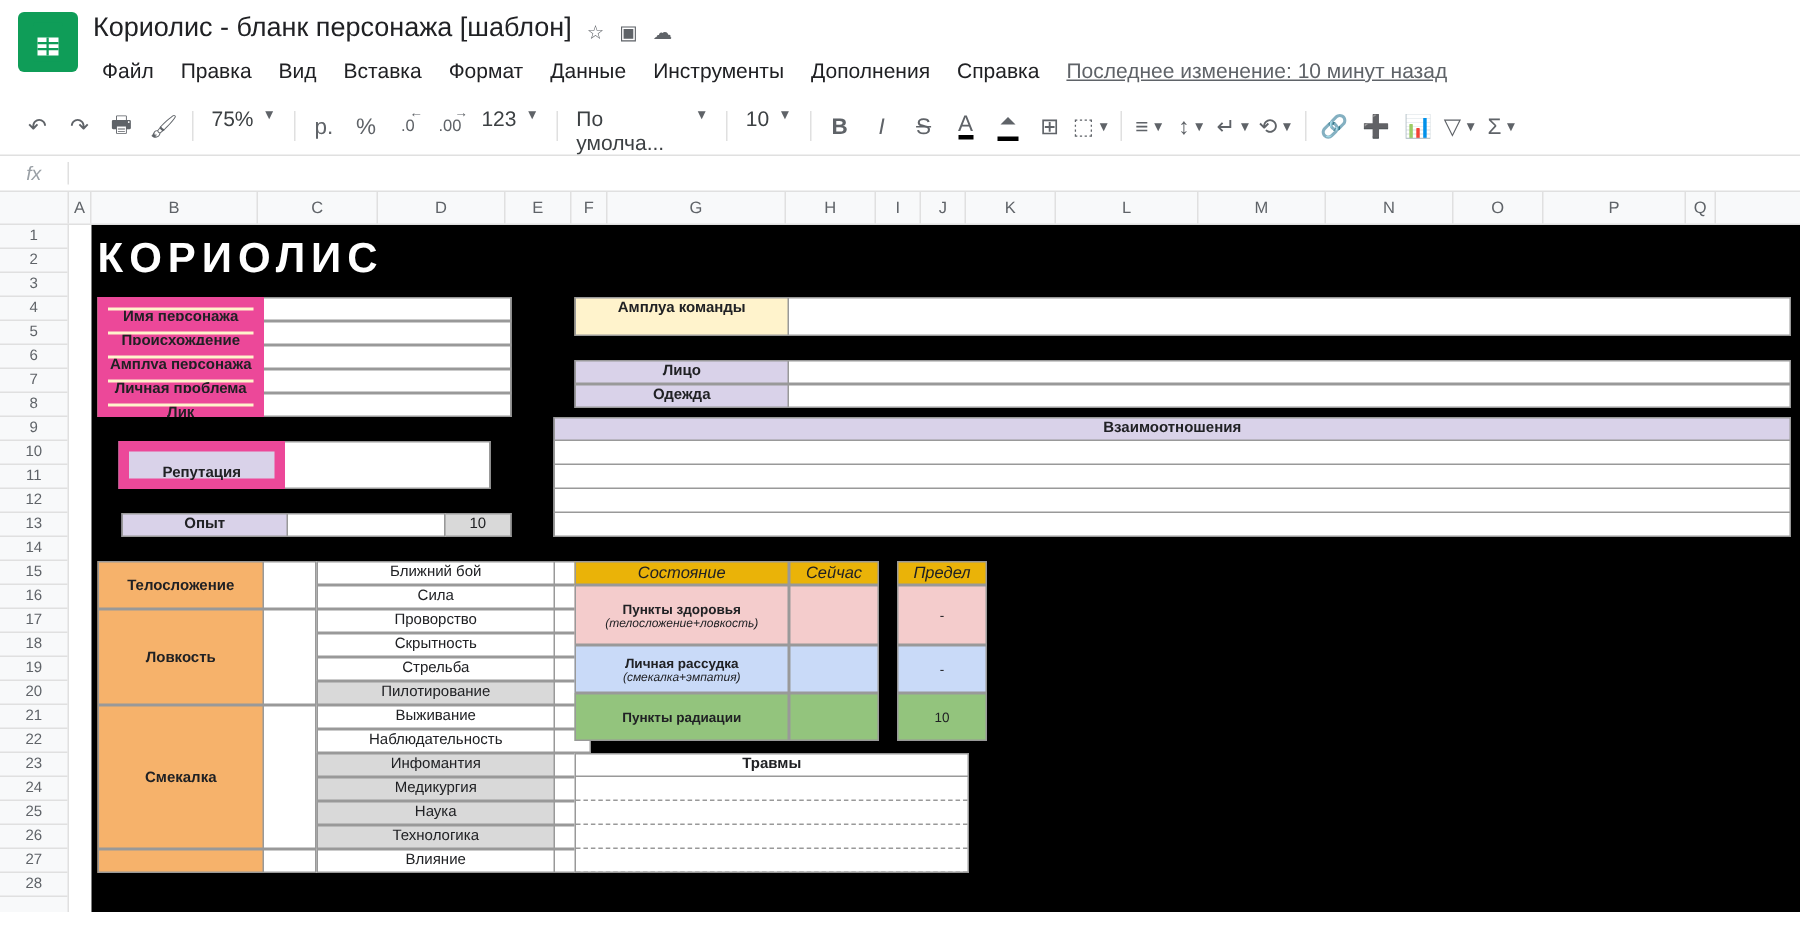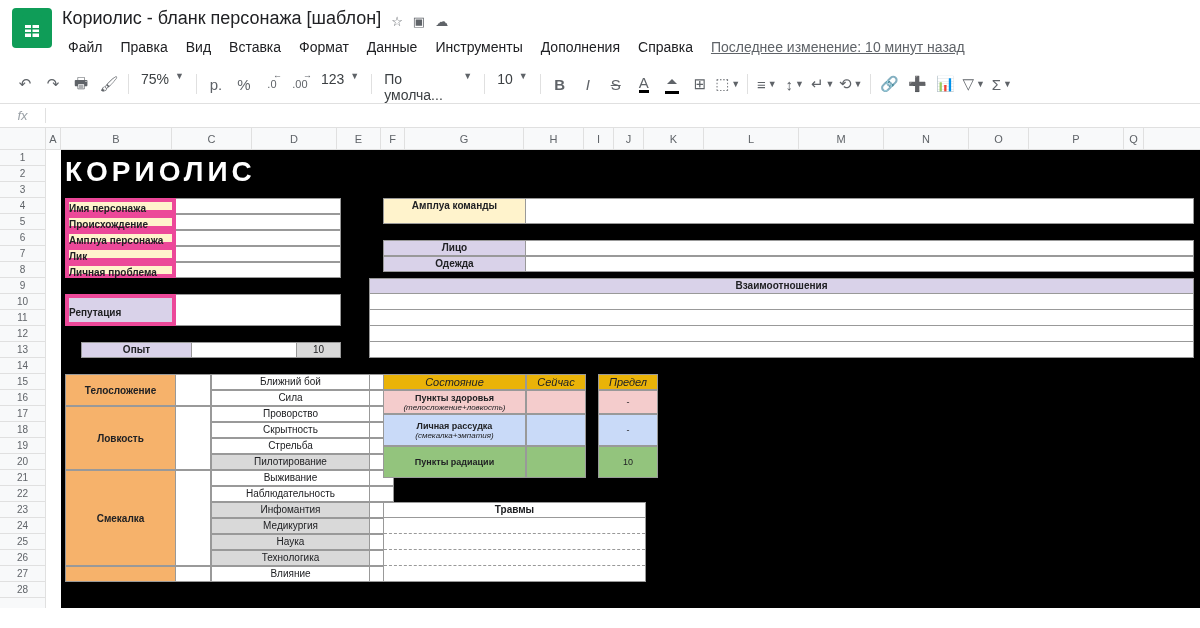--- a/index.html
+++ b/index.html
@@ -39,32 +39,32 @@
   .rowhead { width:46px; background:#f8f9fa; border-right:1px solid #e0e0e0; font-size:10px; color:#5f6368; }
   .rowhead div { height:16px; line-height:16px; text-align:center; border-bottom:1px solid #e0e0e0; }
   .sheet { flex:1; position:relative; background:#fff; }
   .black { position:absolute; left:15px; top:0; right:0; bottom:0; background:#000; }
 
   .game-title { position:absolute; left:4px; top:6px; color:#fff; font-size:28px; font-weight:900; letter-spacing:4px; font-family: Impact, sans-serif; }
 
   
   .info-l { position:absolute; left:4px; top:48px; width:276px; }
   .info-row { display:flex; height:16px; }
-  .info-row .lab { width:111px; background:#fff3cc; border:4px solid #ec4899; font-size:10px; font-weight:bold; text-align:left; line-height:14px; }
+  .info-row .lab { width:111px; background:#fff3cc; border:7px solid #ec4899; font-size:10px; font-weight:bold; text-align:center; line-height:14px; }
   .info-row .val { flex:1; background:#fff; border:1px solid #999; border-left:0; }
 
   
   .info-r { position:absolute; left:322px; top:48px; right:6px; }
   .info-r .lab2 { width:143px; background:#fff3cc; border:1px solid #999; font-size:10px; font-weight:bold; text-align:center; line-height:14px; }
   .purple-lab { background:#d9d2e9 !important; }
   .relationships { position:absolute; left:308px; top:128px; right:6px; }
   .rel-head { height:16px; background:#d9d2e9; border:1px solid #999; text-align:center; font-size:10px; font-weight:bold; line-height:14px; }
   .rel-row { height:16px; background:#fff; border:1px solid #999; border-top:0; }
 
-  .rep-block { position:absolute; left:4px; top:144px; width:276px; }
+  .rep-block { position:absolute; left:18px; top:144px; width:248px; }
   .rep-block .big { height:32px; }
   .rep-block .big .lab { line-height:30px; background:#d9d2e9; }
   .rep-block .big .val { height:32px; }
 
   .exp-block { position:absolute; left:4px; top:192px; width:276px; display:flex; height:16px;padding-left:16px; }
   .exp-block .lab { width:111px; background:#d9d2e9; border:1px solid #999; font-size:10px; font-weight:bold; text-align:center; line-height:14px; }
   .exp-block .val1 { flex:1; background:#fff; border:1px solid #999; border-left:0; }
   .exp-block .num { width:44px; background:#d9d9d9; border:1px solid #999; border-left:0; text-align:center; font-size:10px; line-height:14px; }
 
   
@@ -272,25 +272,25 @@
           </div>
         <div class="info-row">
             <div class="lab">Происхождение</div>
             <div class="val"></div>
           </div>
         <div class="info-row">
             <div class="lab">Амплуа персонажа</div>
             <div class="val"></div>
           </div>
         <div class="info-row">
+            <div class="lab">Личная проблема</div>
+            <div class="val"></div>
+          </div>
+        <div class="info-row">
             <div class="lab">Лик</div>
-            <div class="val"></div>
-          </div>
-        <div class="info-row">
-            <div class="lab">Личная проблема</div>
             <div class="val"></div>
           </div>
       </div>
 
       <div class="info-r">
         <div class="info-row" style="height:26px">
             <div class="lab lab2">Амплуа команды</div>
             <div class="val" style="flex:1"></div>
           </div>
         <div style="height:16px"></div>
@@ -403,21 +403,21 @@
             </div>
           </div>
         </div>
 
       <div class="state">
         <div class="state-head">
           <div class="sc1">Состояние</div>
           <div class="sc2">Сейчас</div>
           <div class="sc3">Предел</div>
         </div>
-        <div class="state-row" style="height:24px">
+        <div class="state-row" style="height:40px">
           <div class="scell sc1 hp">
               <b>Пункты здоровья</b>
               <span class="sub">(телосложение+ловкость)</span>
             </div>
           <div class="scell sc2 hp"></div>
           <div class="scell sc3 hp">-</div>
         </div>
         <div class="state-row" style="height:32px">
           <div class="scell sc1 mp">
               <b>Личная рассудка</b>

